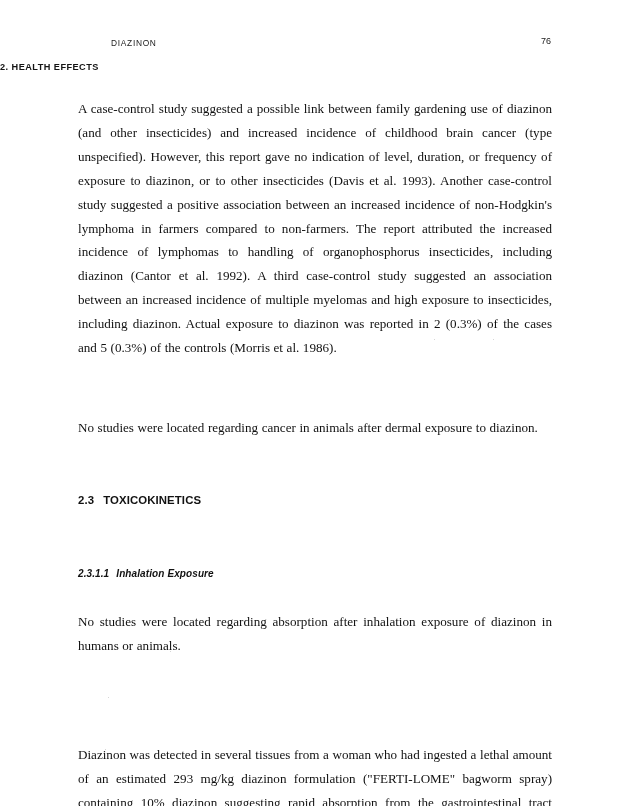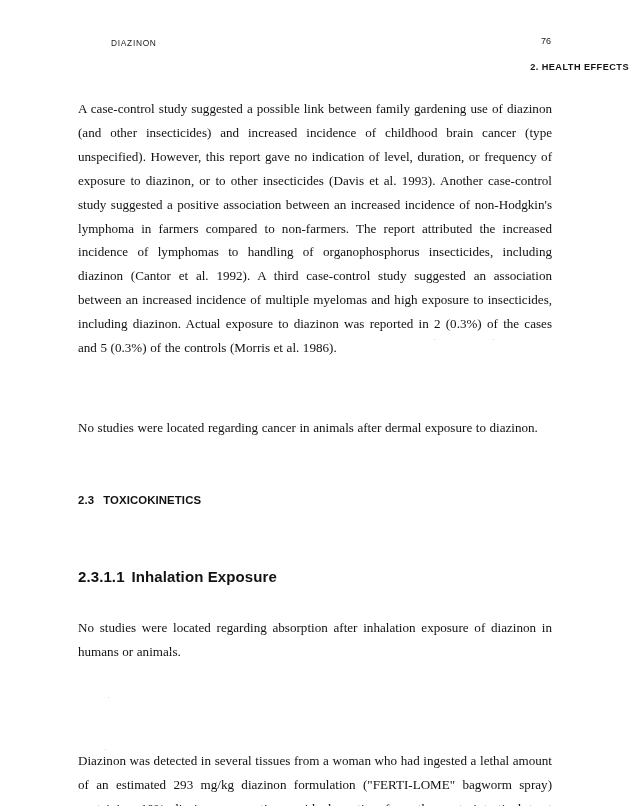--- a/index.html
+++ b/index.html
@@ -41,21 +41,21 @@
     top: -2px;
     font-family: "Liberation Sans", sans-serif;
     font-size: 9px;
     color: #1b1b1b;
   }
   .chapter-head {
     position: absolute;
     top: 62px;
     left: 0;
     width: 629px;
-    text-align: right;
+    text-align: left;
     font-family: "Liberation Sans", sans-serif;
     font-size: 9.2px;
     font-weight: bold;
     letter-spacing: 0.45px;
     color: #141414;
   }
   
   .column {
     position: absolute;
     left: 78px;
@@ -75,21 +75,21 @@
   p.body.tight { margin-bottom: 0; }
   h2.sec, h3.sec, h4.sec {
     font-family: "Liberation Sans", sans-serif;
     font-weight: bold;
     color: #121212;
     margin: 0;
     letter-spacing: 0.1px;
   }
   h2.sec { font-size: 11.4px; }
   h3.sec { font-size: 10.9px; }
-  h4.sec { font-size: 15px; }
+  h4.sec { font-size: 10px; font-style: italic; }
   .sp-after-para   { height: 35px; }
   .sp-head-gap     { height: 31px; }
   .sp-head-to-body { height: 31px; }
   .sp-body-to-head { height: 33px; }
   .num-gap { display: inline-block; width: 9px; }
   .num-gap-sm { display: inline-block; width: 7px; }
   
   .speck {
     position: absolute;
     background: #c9c9c9;

